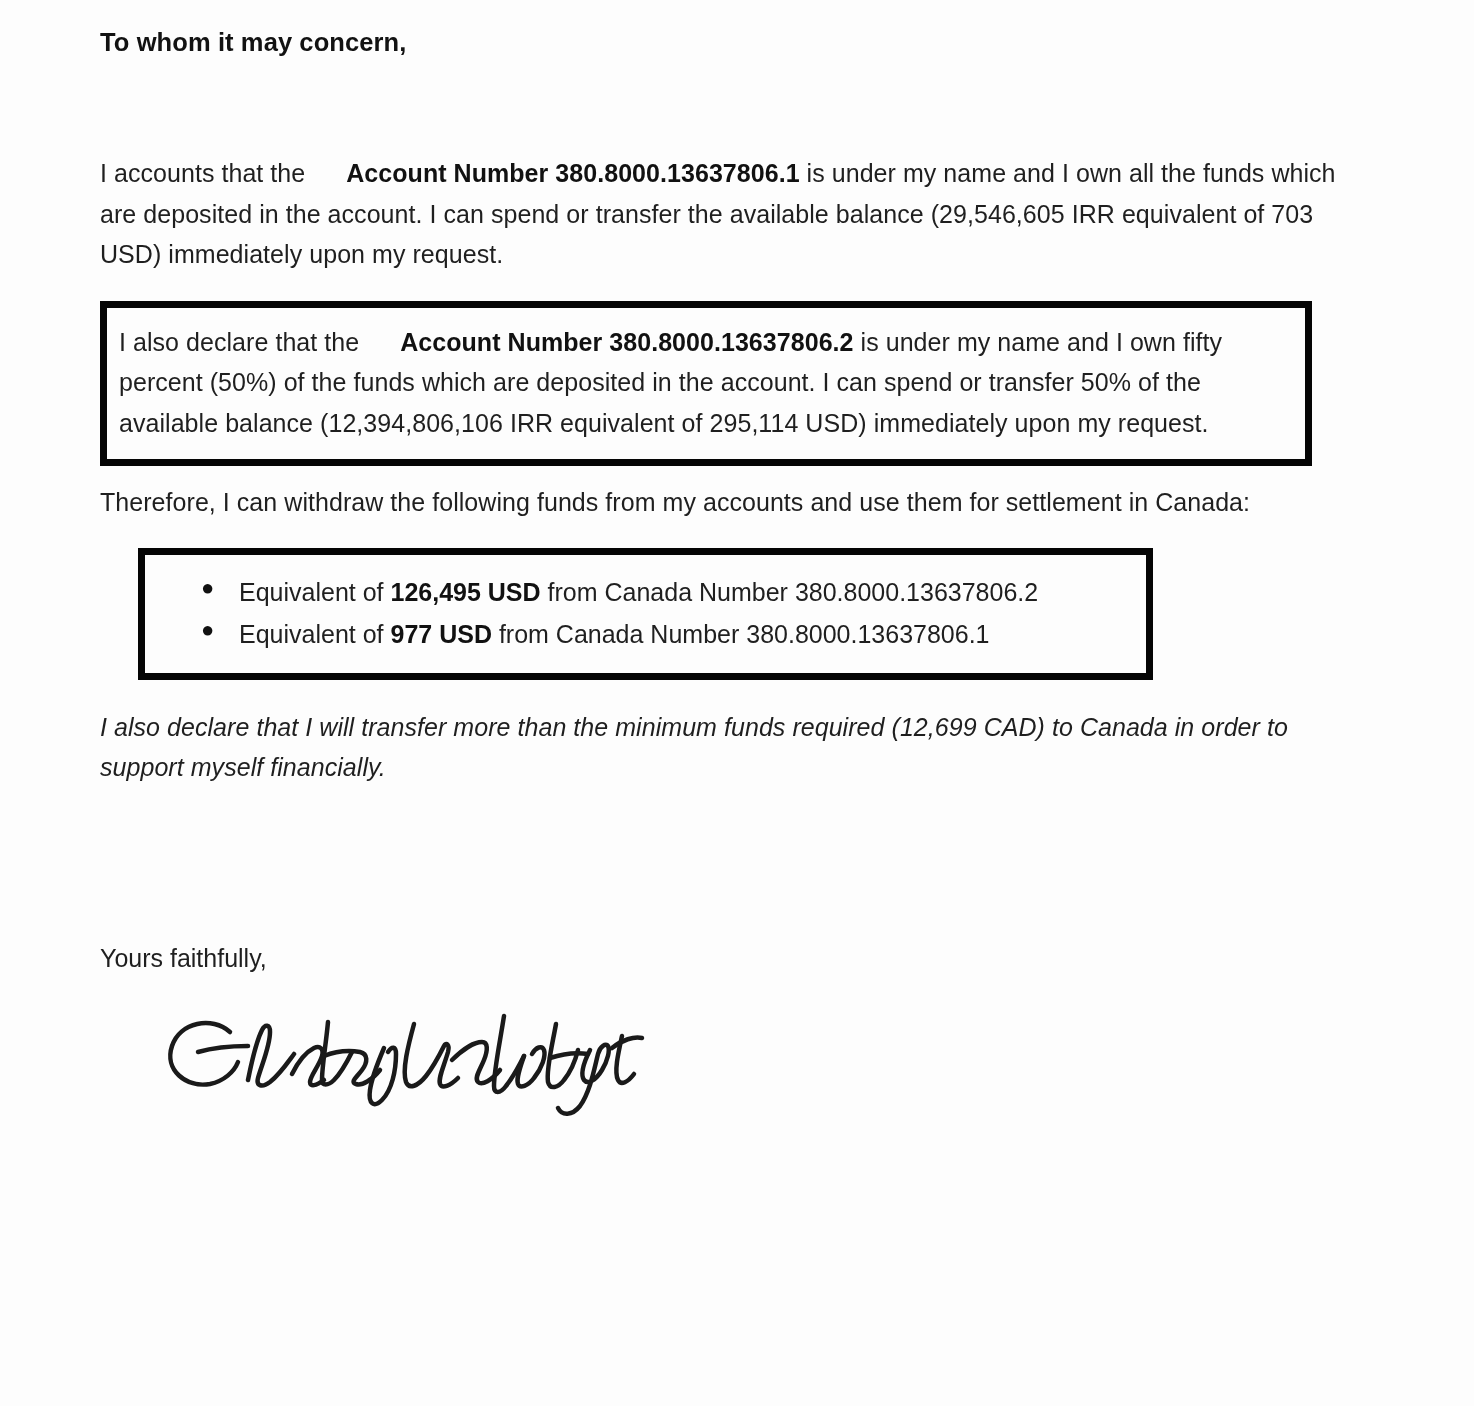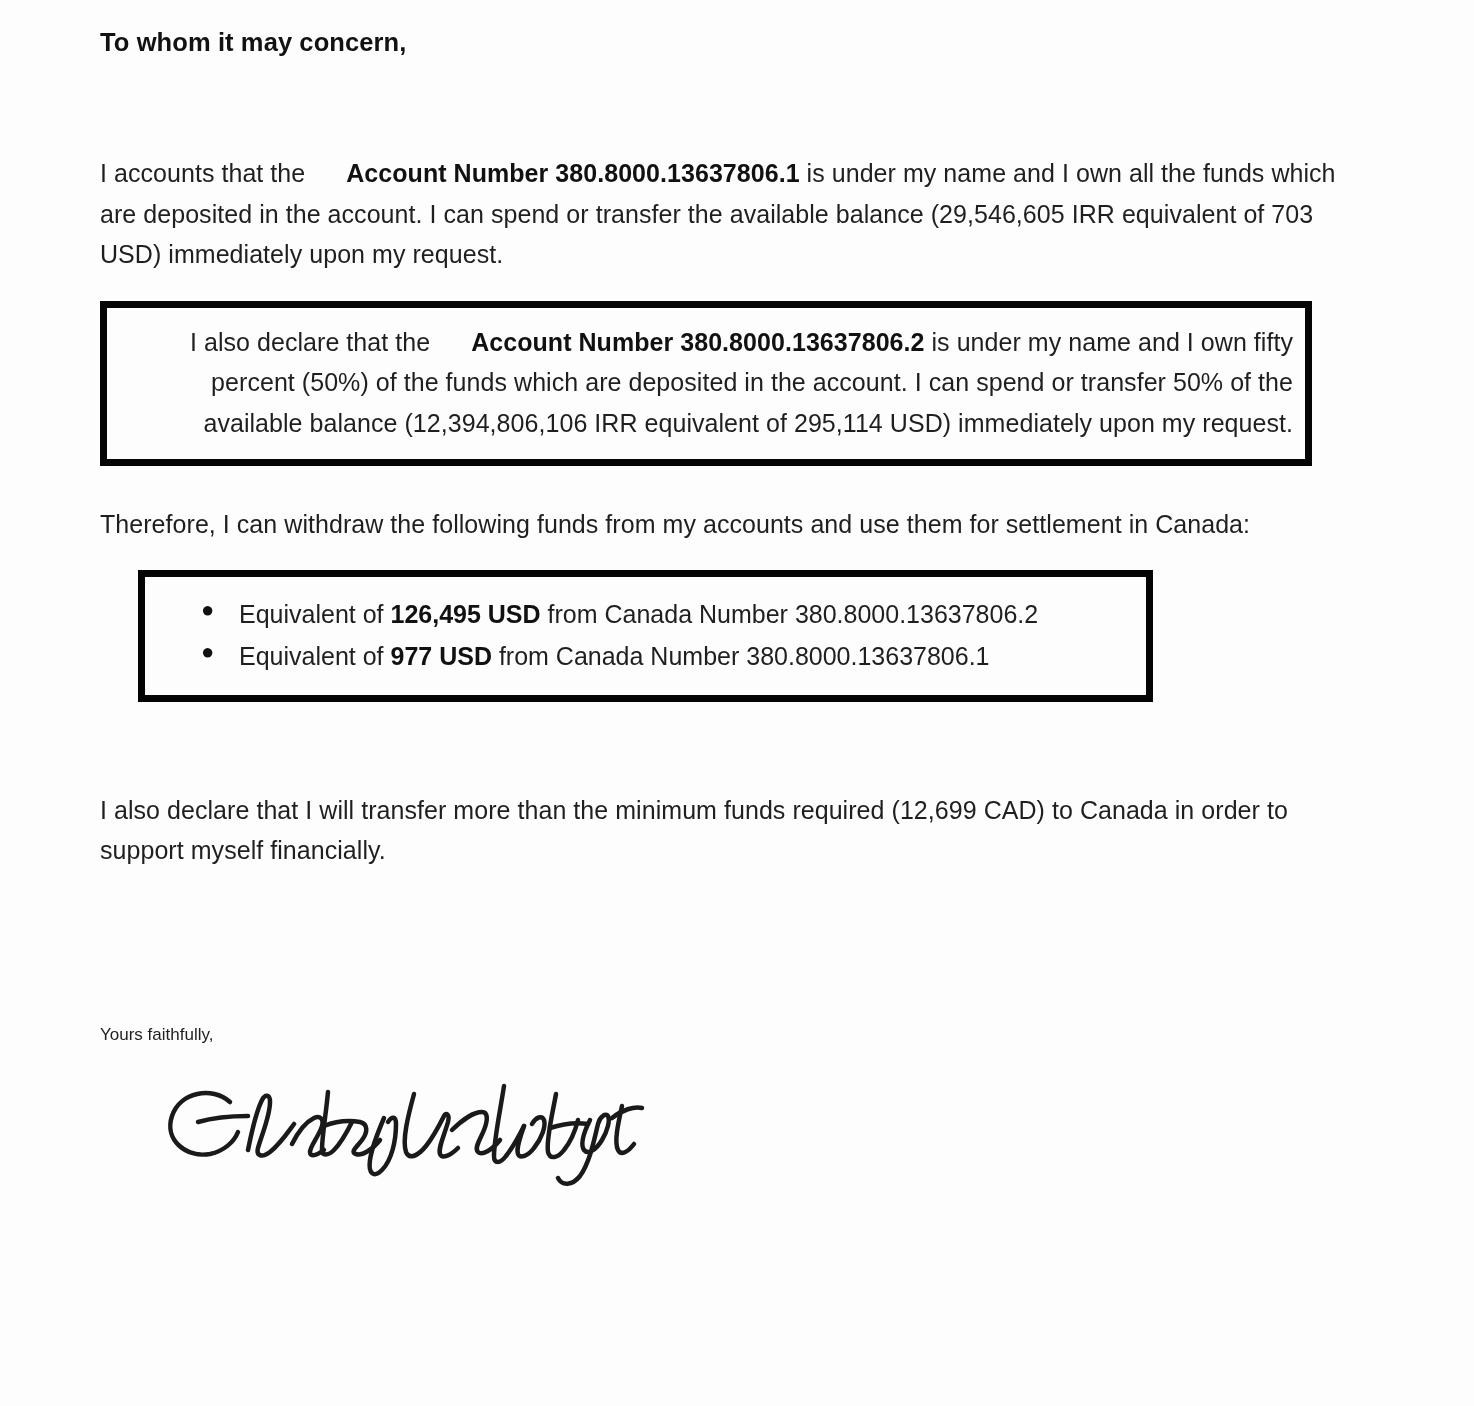--- a/index.html
+++ b/index.html
@@ -52,28 +52,27 @@
     width: 1240px;
   }
 
   .boxed-declare {
     margin-top: 26px;
     border: 7px solid #050505;
     padding: 14px 12px 16px 12px;
     width: 1212px;
     box-sizing: border-box;
     margin-left: 0px;
-    text-align: right;
   }
   .boxed-declare .para {
     margin: 0;
   }
 
   .p-therefore {
-    margin-top: 38px;
+    margin-top: 16px;
     width: 1195px;
   }
 
   .boxed-list {
     margin-top: 22px;
     margin-left: 38px;
     border: 7px solid #050505;
     width: 1015px;
     box-sizing: border-box;
     padding: 16px 0 18px 0;
@@ -94,29 +93,30 @@
     position: absolute;
     left: -38px;
     top: -1px;
     font-size: 22px;
     line-height: 1.68;
     color: #111;
   }
   ul.fund-list li b { font-weight: bold; color: #111; }
 
   .p-minimum {
-    margin-top: 88px;
+    margin-top: 27px;
     width: 1240px;
+    font-style: italic;
   }
 
   .closing {
     margin-top: 150px;
   }
   .closing .line {
-    font-size: 17px;
+    font-size: 25px;
     color: #1f1f1f;
     line-height: 1.6;
   }
   .closing .name {
     margin-top: 26px;
   }
 
   .signature {
     margin-top: 18px;
     margin-left: 52px;

